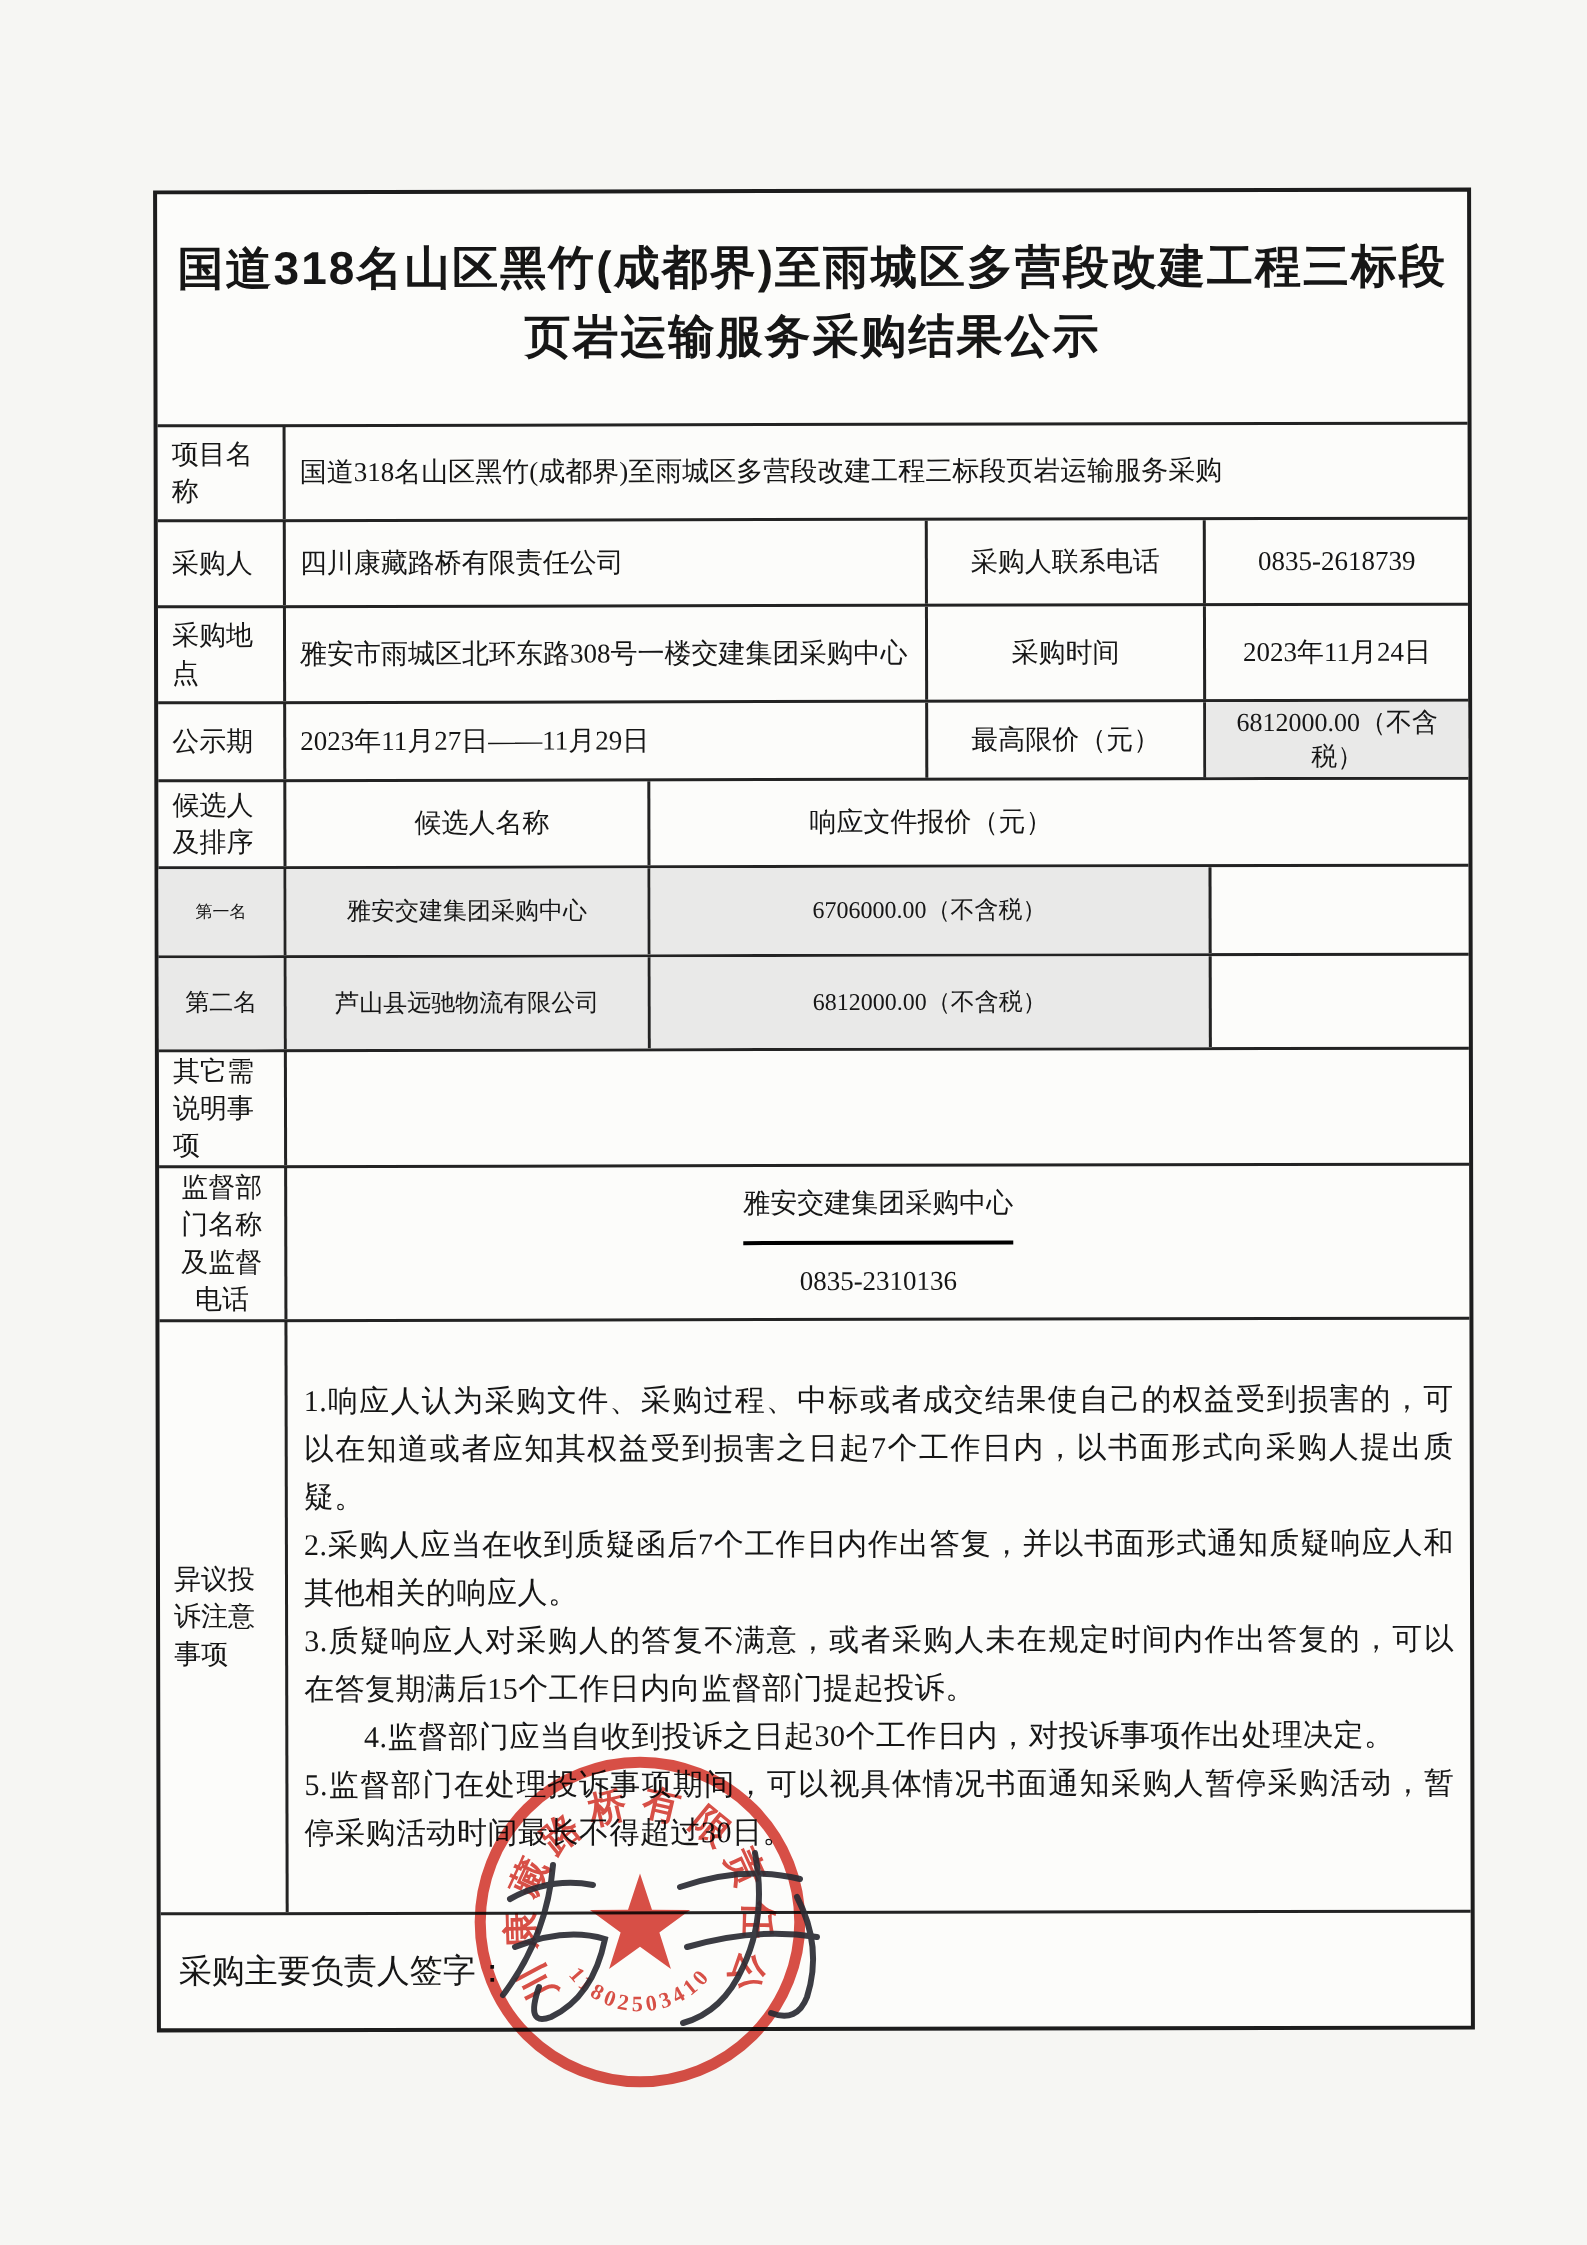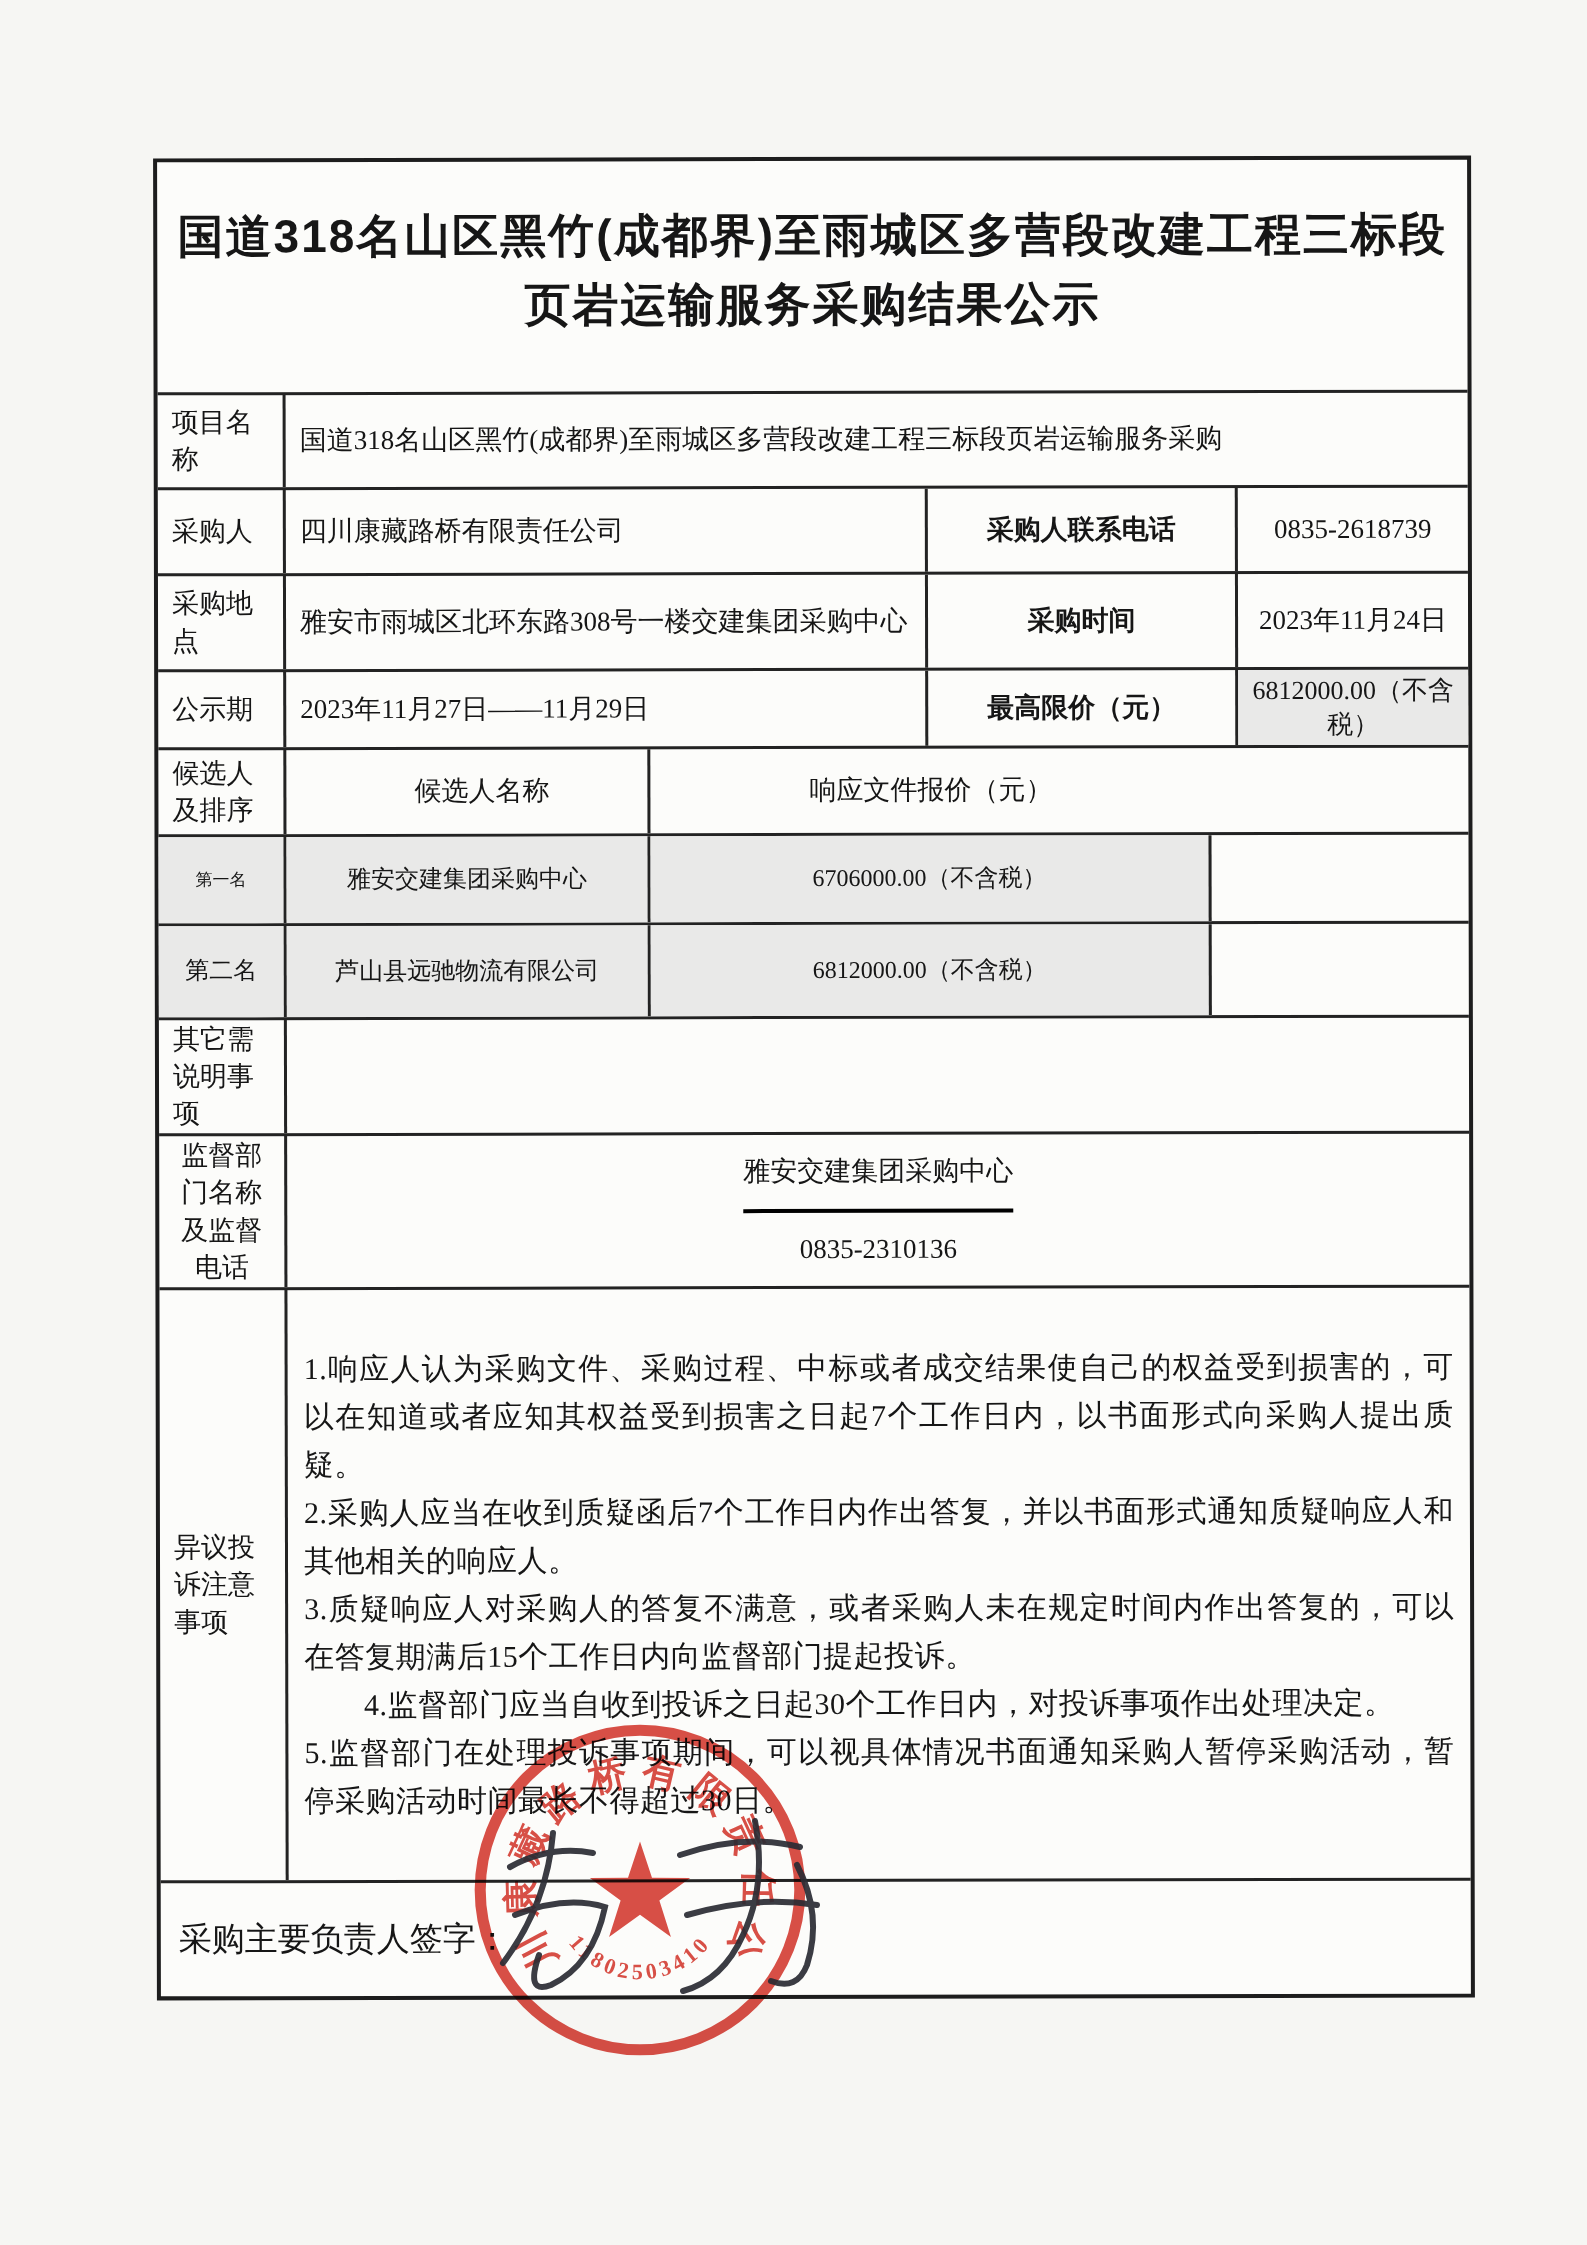--- a/index.html
+++ b/index.html
@@ -4,21 +4,21 @@
 <style>
   html,body{margin:0;padding:0;}
   body{
     width:1587px;height:2245px;
     background:#f6f6f3;
     font-family:"Liberation Serif", serif;
     color:#161616;
     position:relative;
     overflow:hidden;
   }
-  .page{position:absolute;inset:0;}
+  .page{position:absolute;inset:0;margin-top:32px;}
   .doc-table{
     position:absolute;left:155px;top:157px;width:1318px;
     border:4px solid #1d1d1d;
     background:#fcfcfa;
     box-sizing:border-box;
     transform:rotate(-0.12deg);
   }
   .row{display:flex;border-bottom:3px solid #232323;box-sizing:border-box;}
   .row:last-child{border-bottom:none;}
   .cell{
@@ -44,21 +44,21 @@
   .r-publicity{height:78px;}
   .r-candheader{height:87px;}
   .r-rank{height:89px;}
   .r-rank2{height:94px;}
   .r-other{height:116px;}
   .r-supervision{height:154px;}
   .r-objection{height:593px;}
   .r-signature{height:113px;}
 
   .c-val{width:642px;}
-  .c-mid{width:310px;justify-content:center;text-align:center;font-weight:bold;}
+  .c-mid{width:278px;justify-content:center;text-align:center;}
   .c-flex{flex:1;justify-content:center;text-align:center;}
   .cand-name{width:364px;justify-content:center;text-align:center;font-size:24px;}
   .cand-bid{width:561px;justify-content:center;text-align:center;font-size:24px;}
   .price-cell{font-size:26px;line-height:1.3;}
 
   .sup-stack{flex:1;display:flex;flex-direction:column;padding:0;}
   .sup-sub{flex:1;display:flex;align-items:center;justify-content:center;font-size:27px;}
   .sup-sub:first-child{border-bottom:4px solid #000000;}
 
   .obj-content{flex:1;display:flex;flex-direction:column;justify-content:center;padding:10px 16px;}

